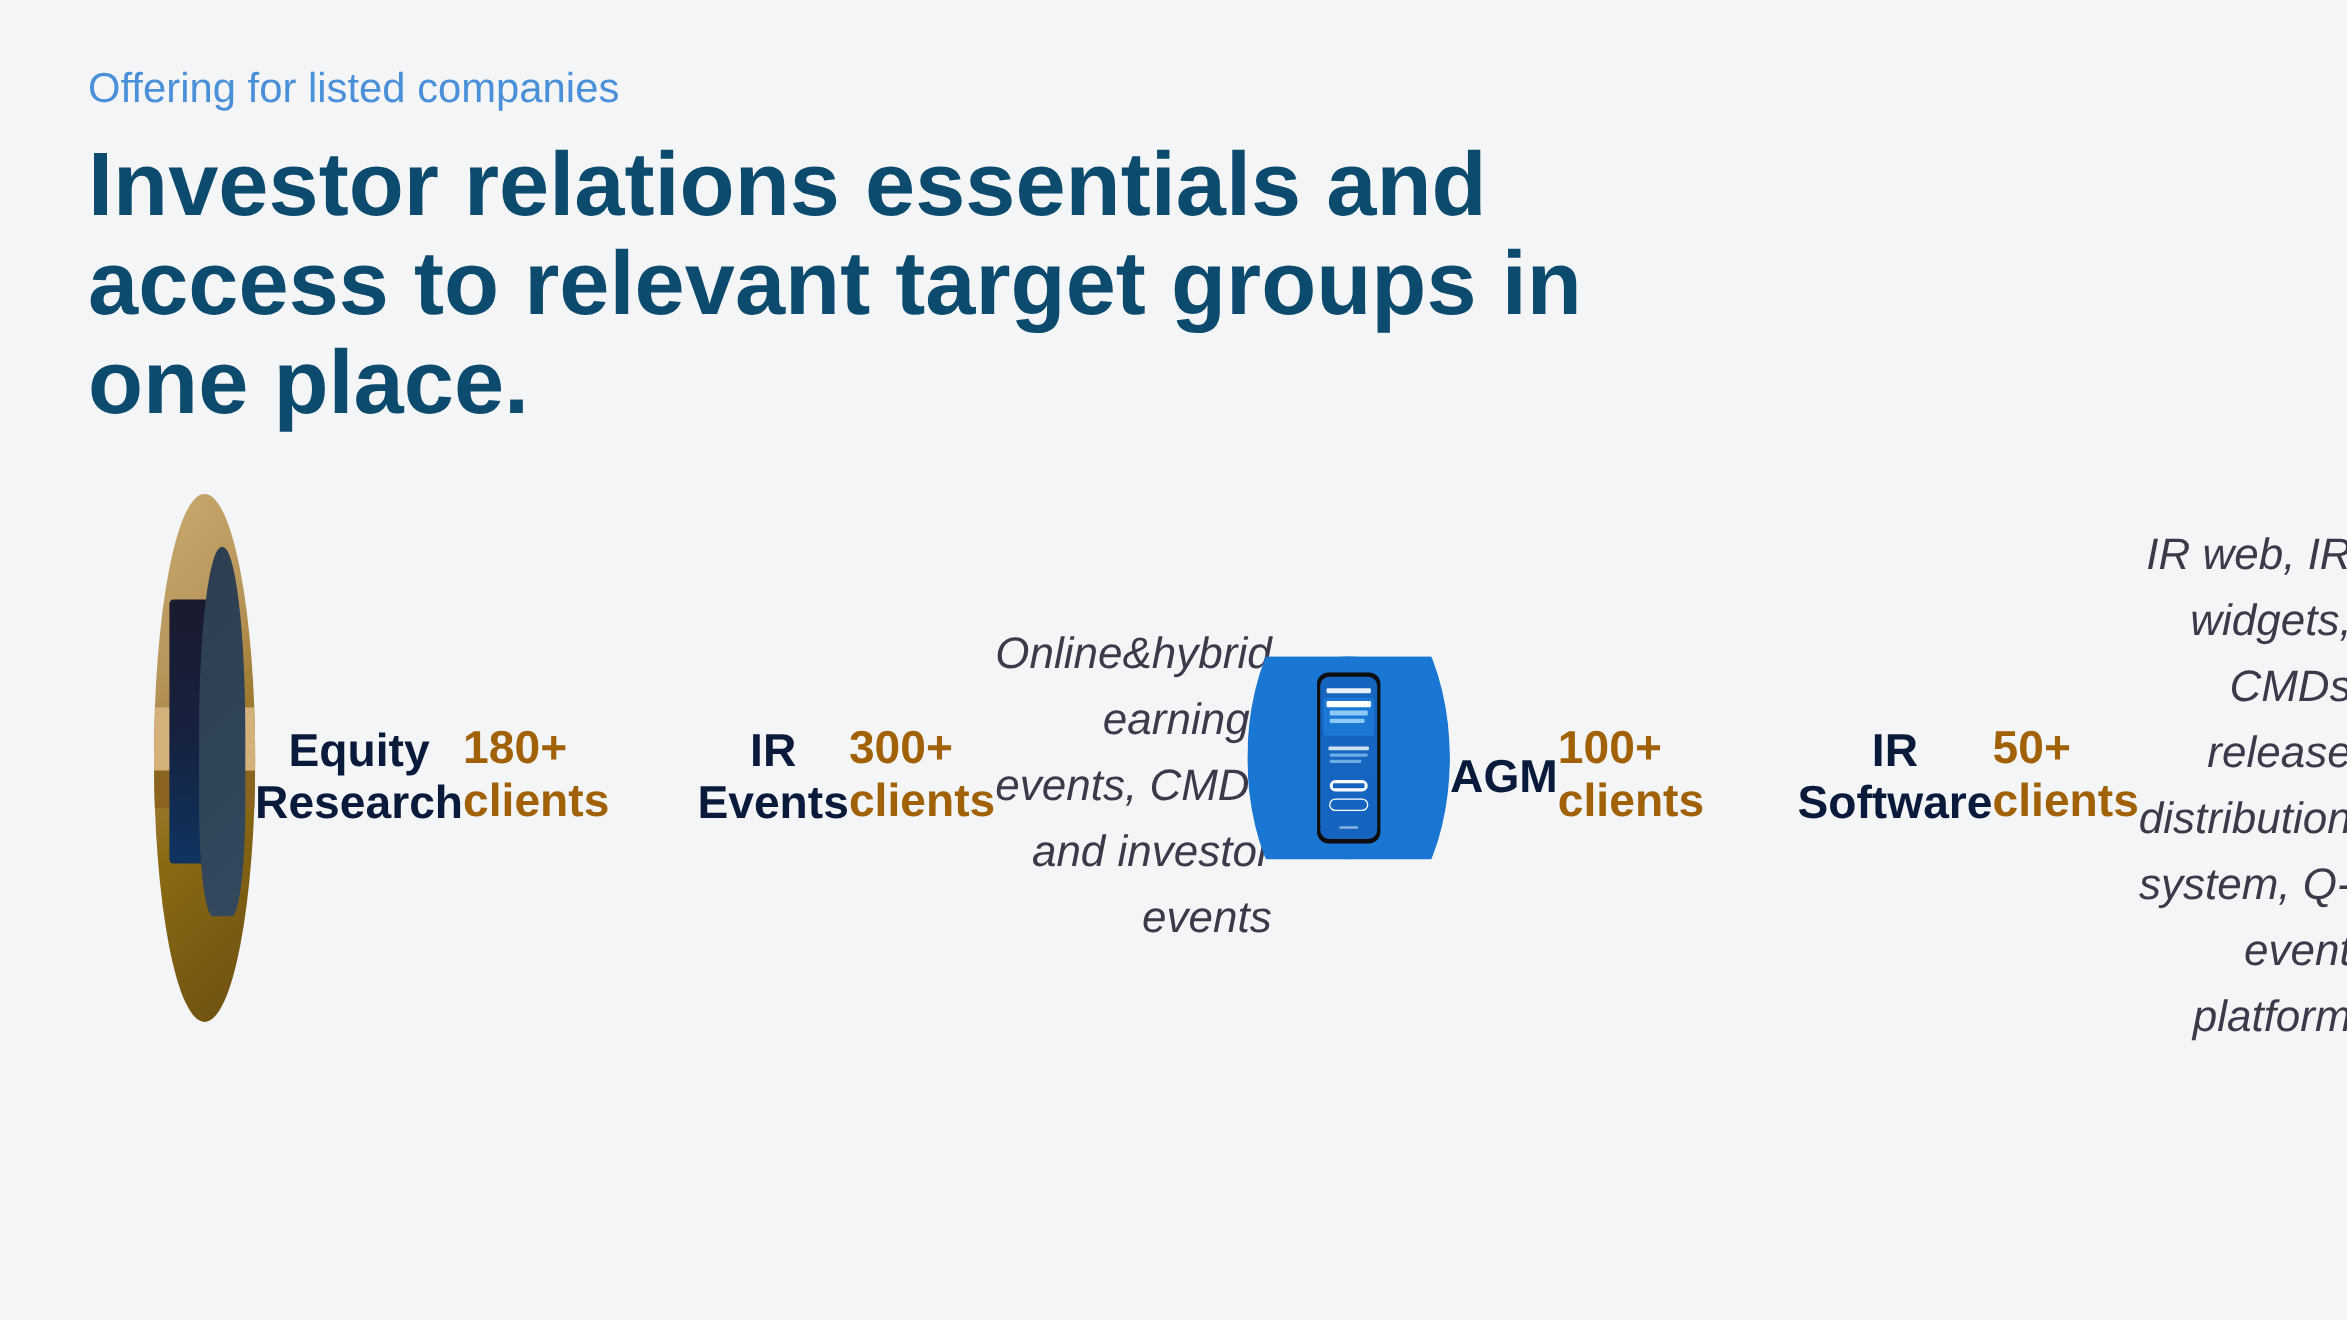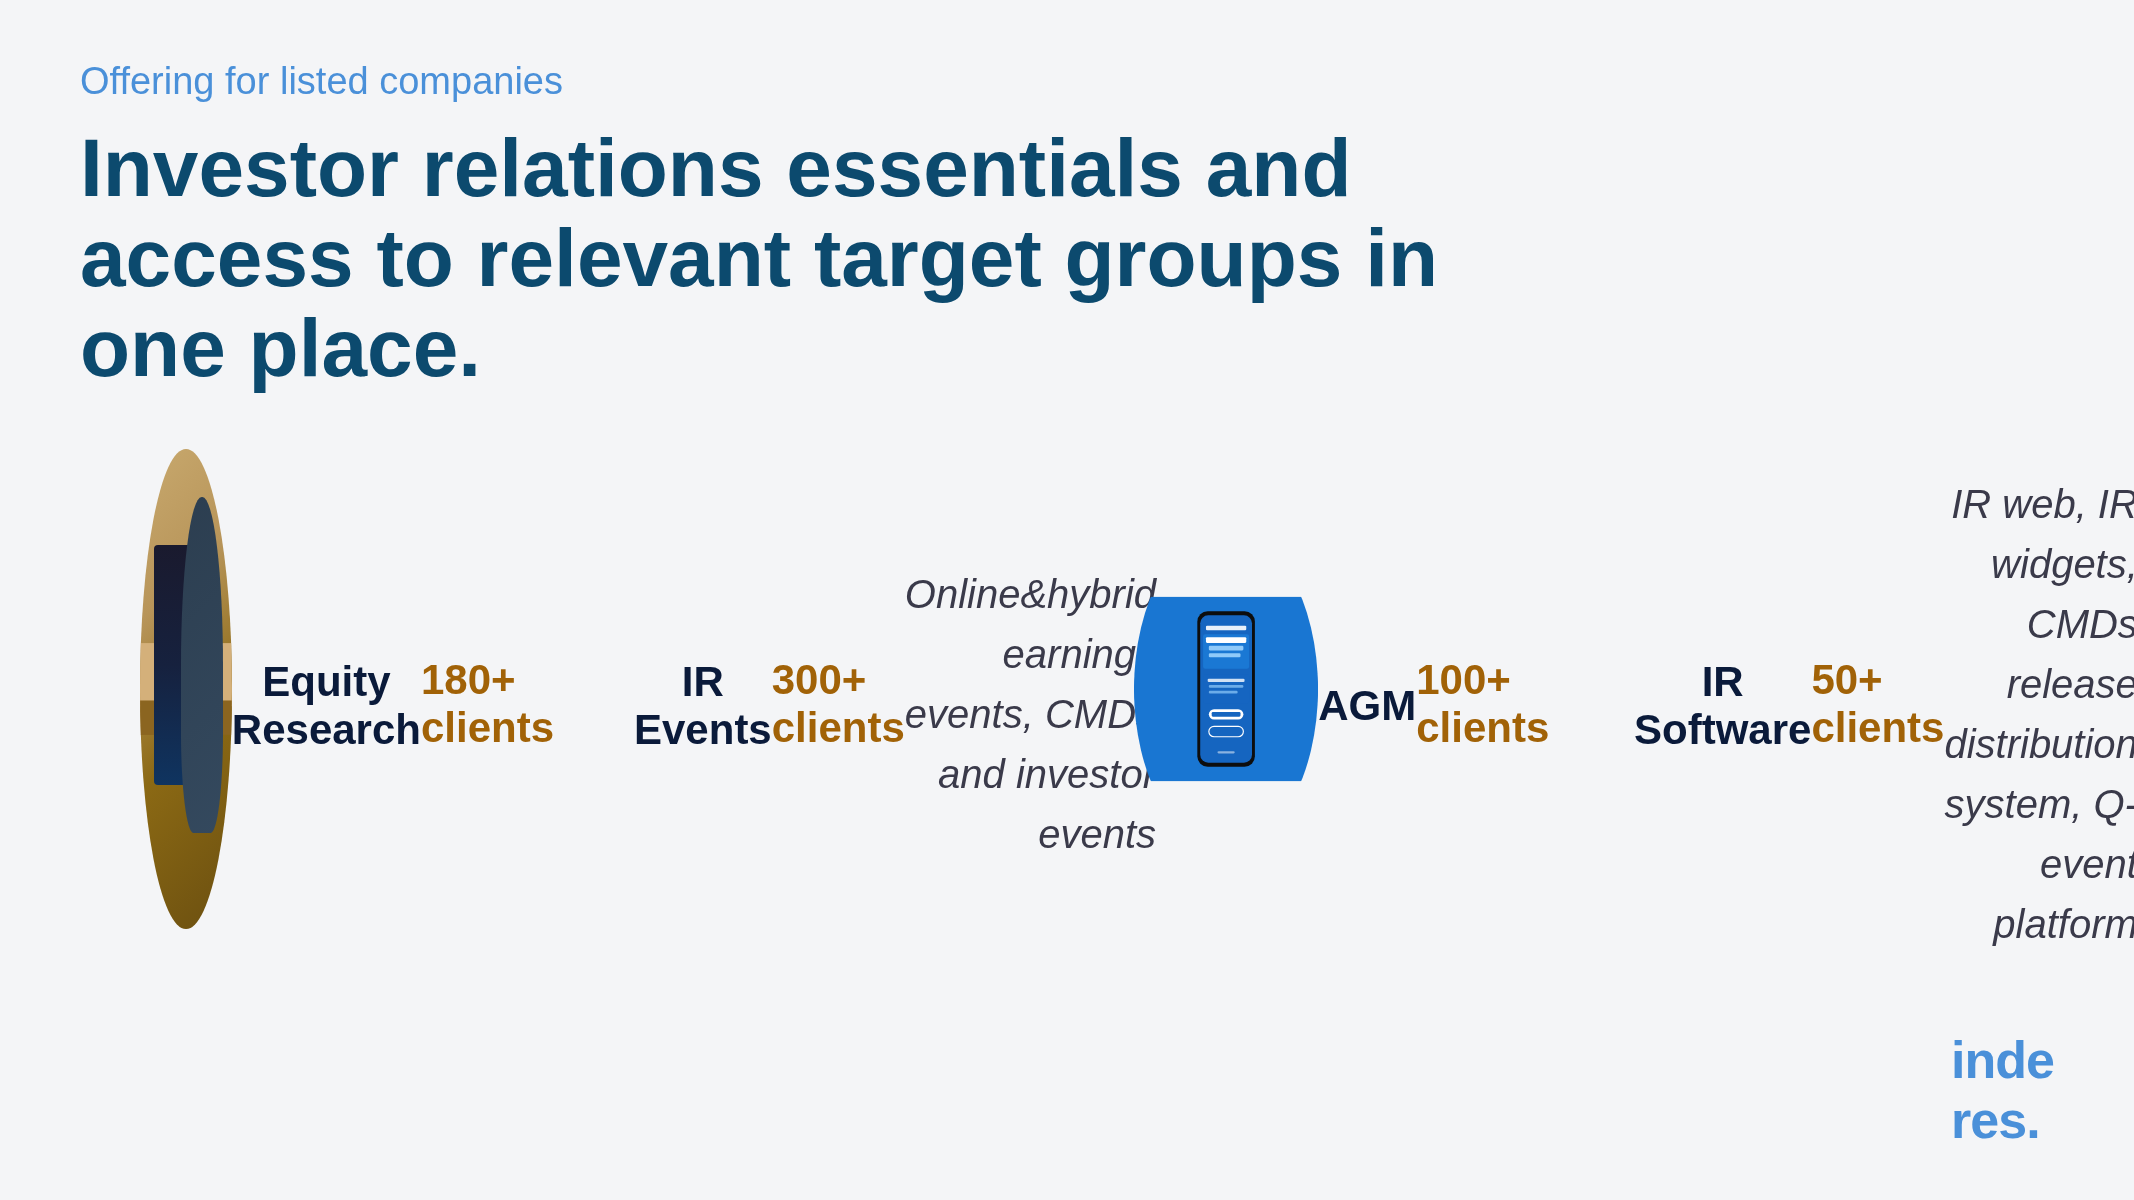--- a/index.html
+++ b/index.html
@@ -303,17 +303,14 @@
           <rect x="238" y="90" width="35" height="4" rx="1" fill="#0a1628" opacity="0.7"></rect>
         </svg>
       </div>
       <div class="card-title">IR Software</div>
       <div class="card-clients">50+ clients</div>
       <div class="card-desc">IR web, IR widgets, CMDs release distribution system, Q-event platform</div>
     </div>
 
   </div>
 
-  <div class="logo">
-    <span>inde</span><br><span style="color:#4a90d9;">res.</span>
-  </div>
 
 </div>
 
 </body></html>

